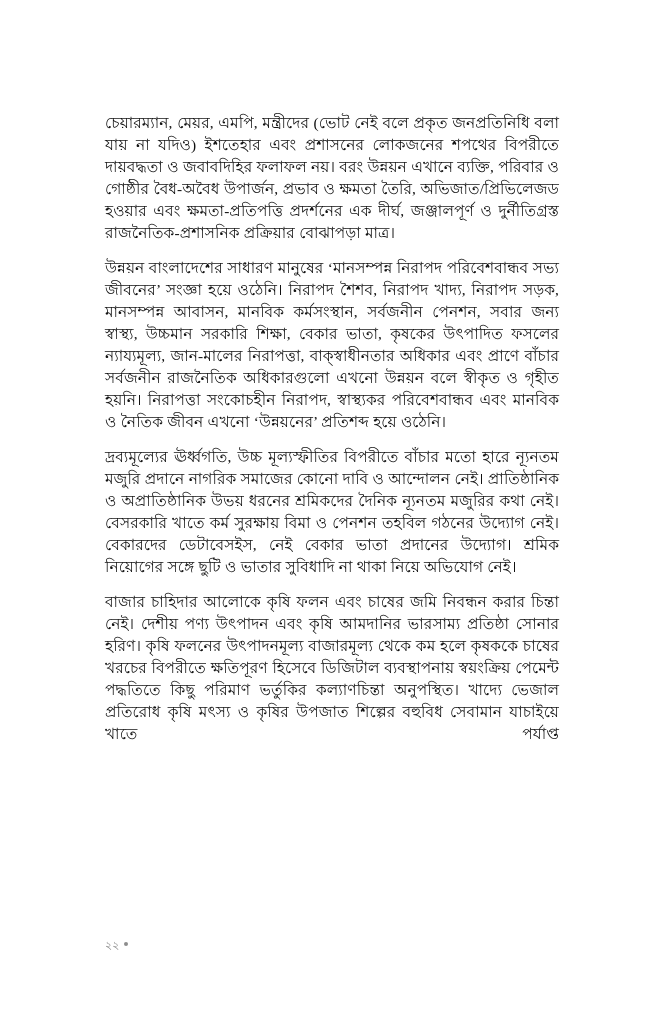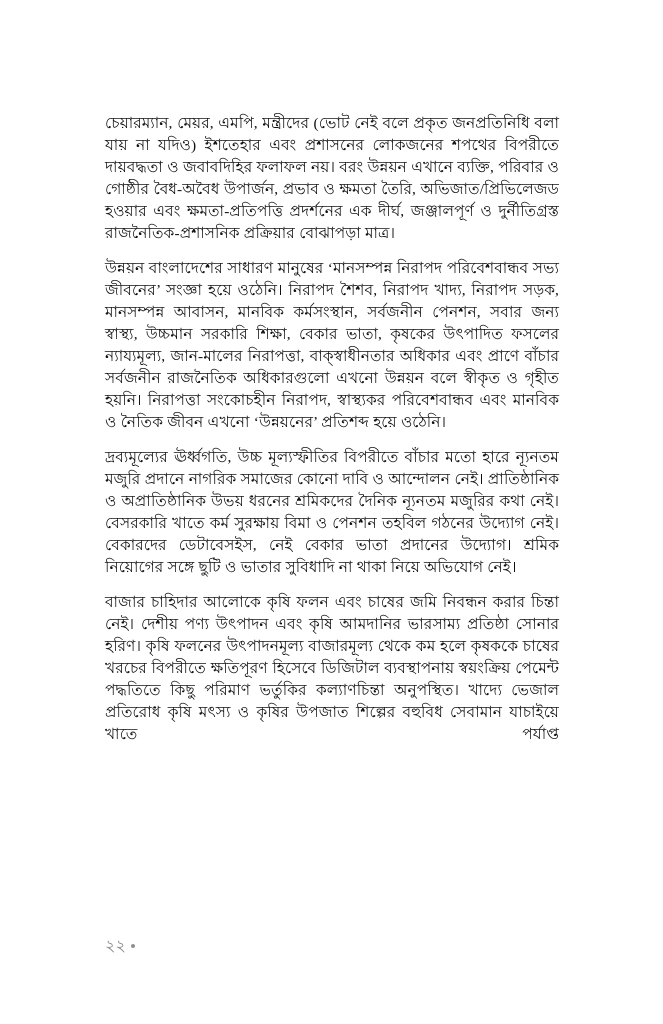--- a/index.html
+++ b/index.html
@@ -54,21 +54,21 @@
   
   #footer {
     position: absolute;
     left: 105px;
     top: 938px;
     width: 454px;
     display: flex;
     align-items: baseline;
     gap: 5px;
     font-family: "Liberation Serif", "DejaVu Serif", serif;
-    font-size: 16px;
+    font-size: 11px;
     line-height: 15px;
     color: #8d8d8d;
     white-space: nowrap;
   }
 
   #footer .folio {
     color: #8d8d8d;
   }
 
   #footer .sep {

